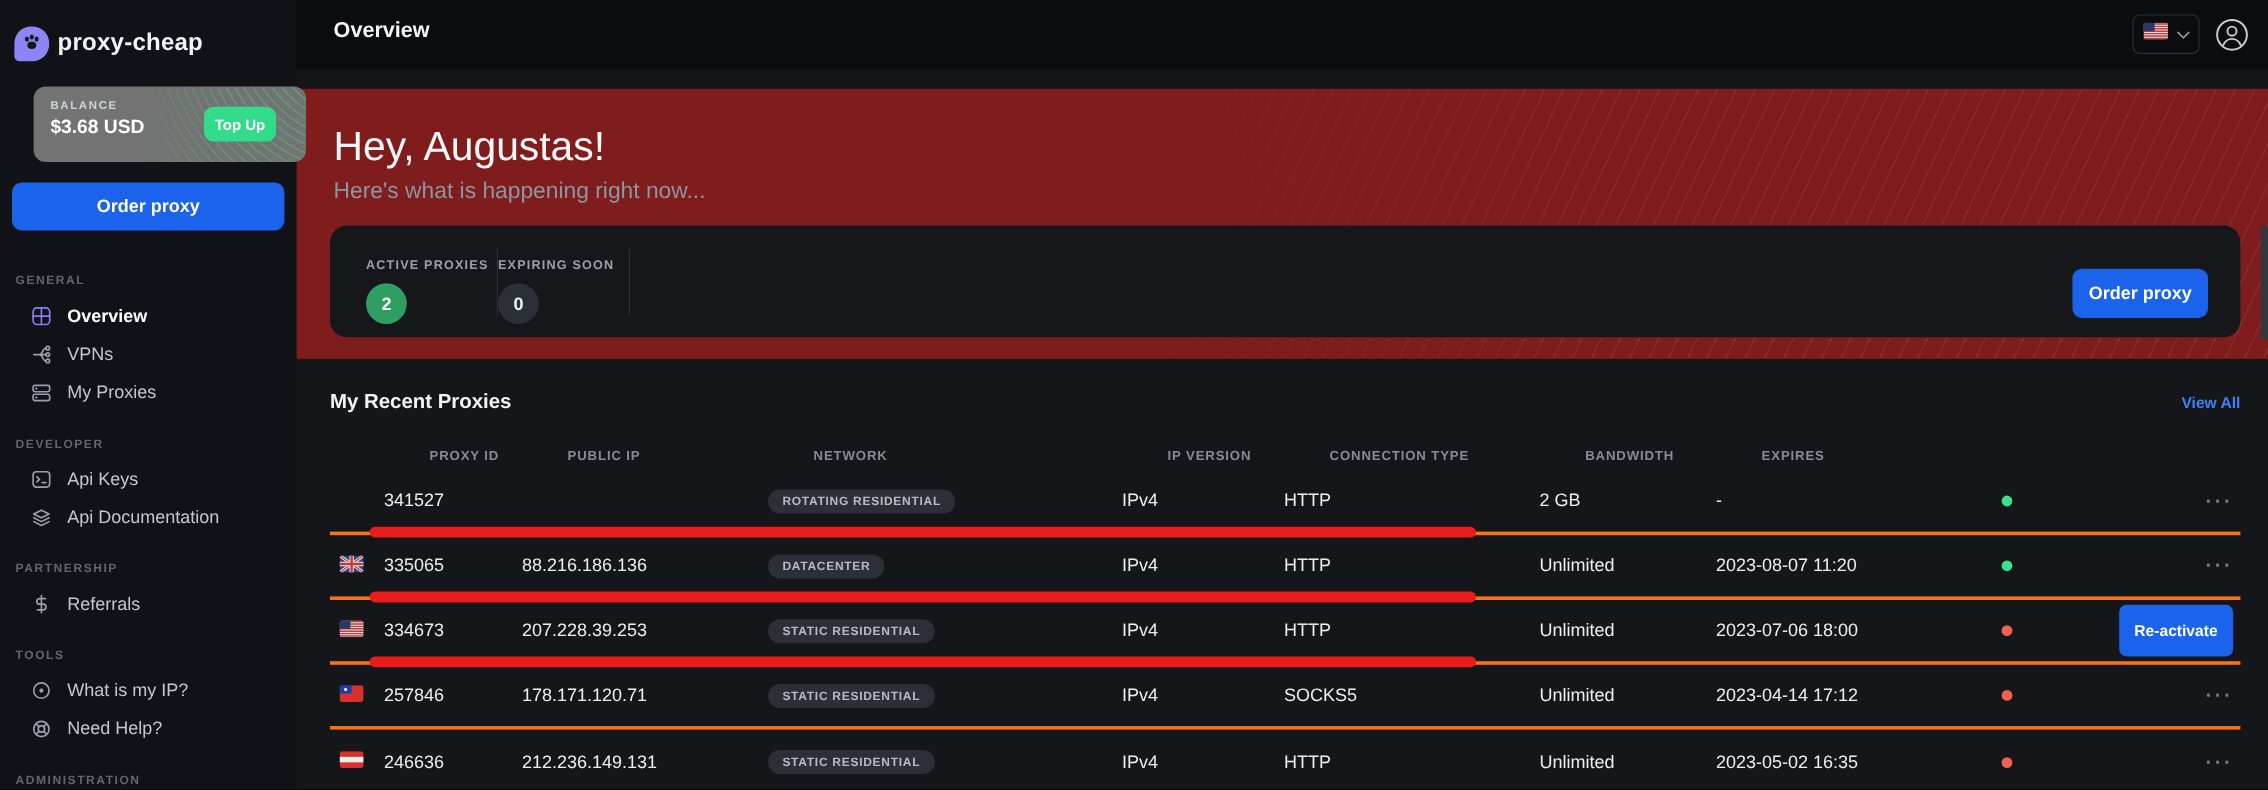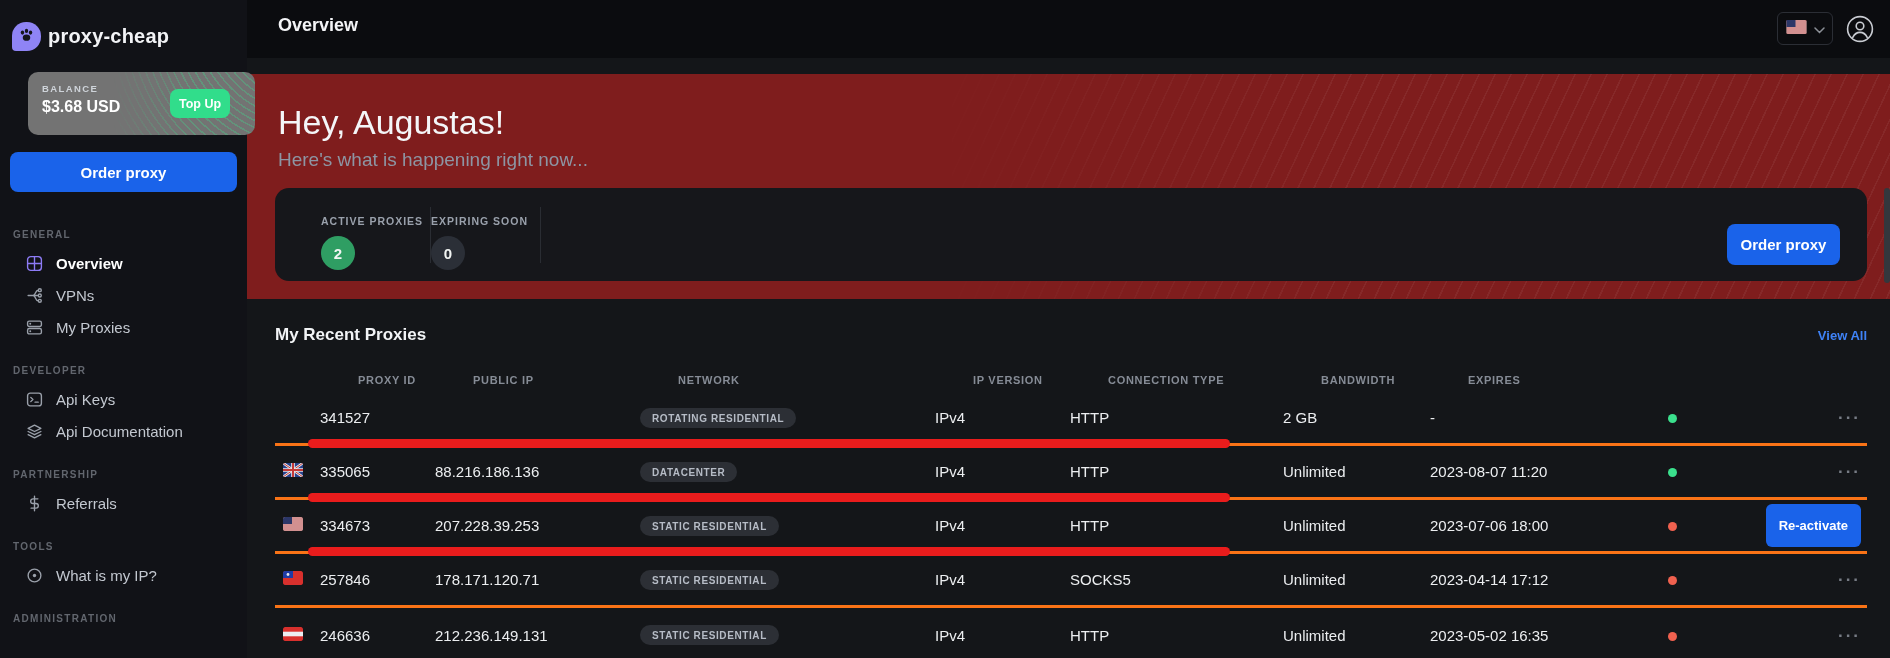--- a/index.html
+++ b/index.html
@@ -41,21 +41,21 @@
   
   .hero { position:absolute; left:247px; top:58px; width:1643px; height:225px; background:#7f1d1d; overflow:hidden;margin-top:16px; }
   .hero-pattern { position:absolute; right:0; top:0; bottom:0; width:60%;
     background:repeating-linear-gradient(115deg, rgba(255,255,255,0) 0 13px, rgba(255,255,255,.055) 13px 14.5px);
     -webkit-mask-image:linear-gradient(to right, transparent, #000 45%); mask-image:linear-gradient(to right, transparent, #000 45%); }
   .greeting { position:absolute; left:31px; top:29px; font-size:34px; font-weight:500; color:#f4f6f8; }
   .greeting-sub { position:absolute; left:31px; top:75px; font-size:19px; color:#8d95a3; }
   .scroll-thumb { position:absolute; right:0; top:188px; width:6px; height:95px; border-radius:3px; background:#34373d; z-index:7; }
 
   
-  .stats-card { position:absolute; left:275px; top:188px; width:1592px; height:93px; background:#16171b; border-radius:14px; z-index:4; display:flex; padding-left:46px; }
+  .stats-card { position:absolute; left:275px; top:188px; width:1592px; height:93px; background:#16171b; border-radius:14px; z-index:4; display:flex; padding-left:30px; }
   .stat-group { width:109px; padding-top:27px; }
   .stat-divider { width:1px; height:56px; margin-top:19px; background:#2a2d33; }
   .stat-label { font-size:10.5px; font-weight:700; letter-spacing:1px; color:#9aa1ac; white-space:nowrap; }
   .stat-circle { margin-top:9px; width:34px; height:34px; border-radius:50%; display:flex; align-items:center; justify-content:center; font-size:15px; font-weight:700; color:#f2f5f3; }
   .order-btn-card { position:absolute; right:27px; top:36px; width:113px; height:41px; border-radius:8px; background:var(--accent,#1a63ea); color:#fff; font-weight:700; font-size:15px; display:flex; align-items:center; justify-content:center; cursor:pointer; }
 
   
   .proxies { position:absolute; left:275px; top:324px; width:1592px; z-index:3; }
   .proxies-head { display:flex; justify-content:space-between; align-items:center; height:22px; }
   .proxies-title { font-size:17px; font-weight:700; color:#f2f4f6; }
@@ -173,20 +173,30 @@
         <div class="nav-section">
           <div class="nav-label">TOOLS</div>
           <div class="nav-item">
             <span class="nav-icon">
               <svg width="17" height="17" viewBox="0 0 16 16" fill="none" stroke="currentColor" stroke-width="1.3" stroke-linecap="round" stroke-linejoin="round">
                 <circle cx="8" cy="8" r="6"></circle>
                 <circle cx="8" cy="8" r="1.6" fill="currentColor" stroke="none"></circle>
               </svg>
             </span>
             <span>What is my IP?</span>
+          </div>
+          <div class="nav-item">
+            <span class="nav-icon">
+              <svg width="17" height="17" viewBox="0 0 16 16" fill="none" stroke="currentColor" stroke-width="1.3" stroke-linecap="round" stroke-linejoin="round">
+                <circle cx="8" cy="8" r="6"></circle>
+                <circle cx="8" cy="8" r="2.5"></circle>
+                <path d="M4.2 4.2l1.9 1.9M11.8 4.2L9.9 6.1M11.8 11.8L9.9 9.9M4.2 11.8l1.9-1.9"></path>
+              </svg>
+            </span>
+            <span>Need Help?</span>
           </div>
         </div>
         <div class="nav-section">
           <div class="nav-label">ADMINISTRATION</div>
         </div>
       </div>
   </div>
 
   <div class="topbar">
     <div class="page-title">Overview</div>

